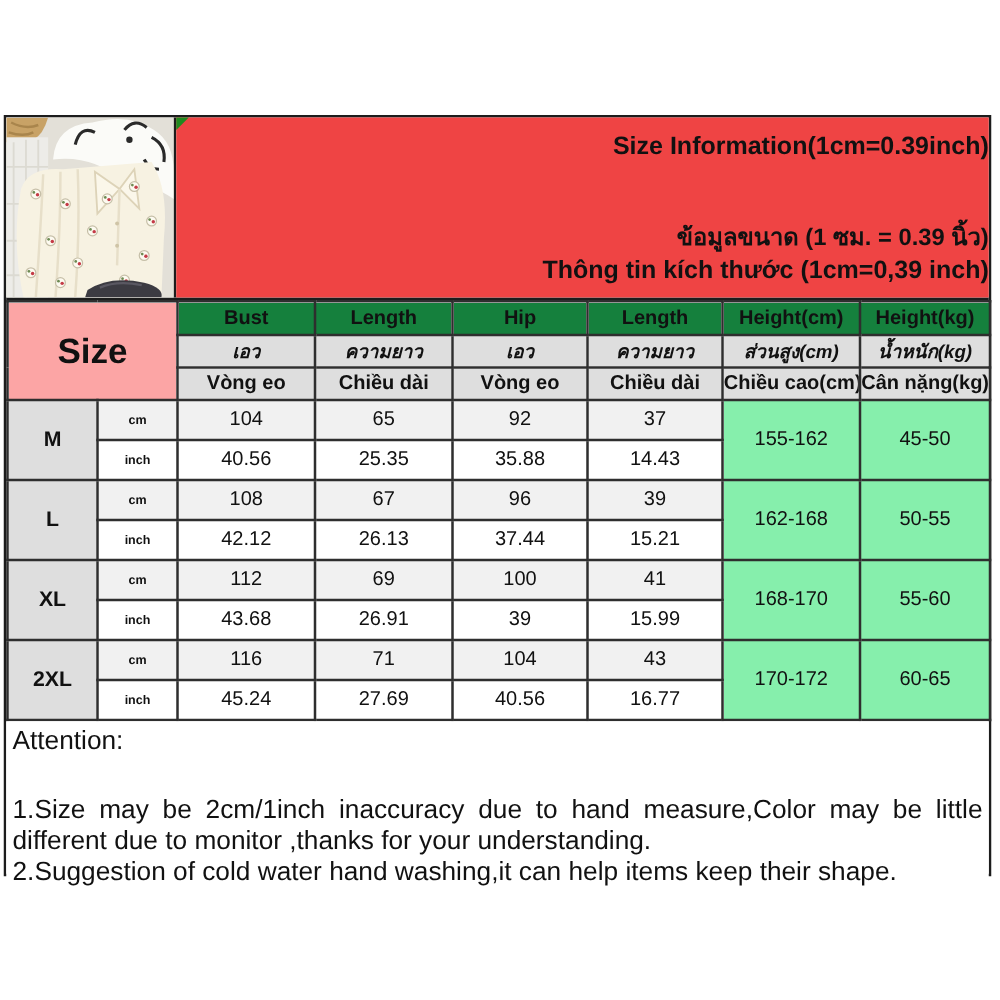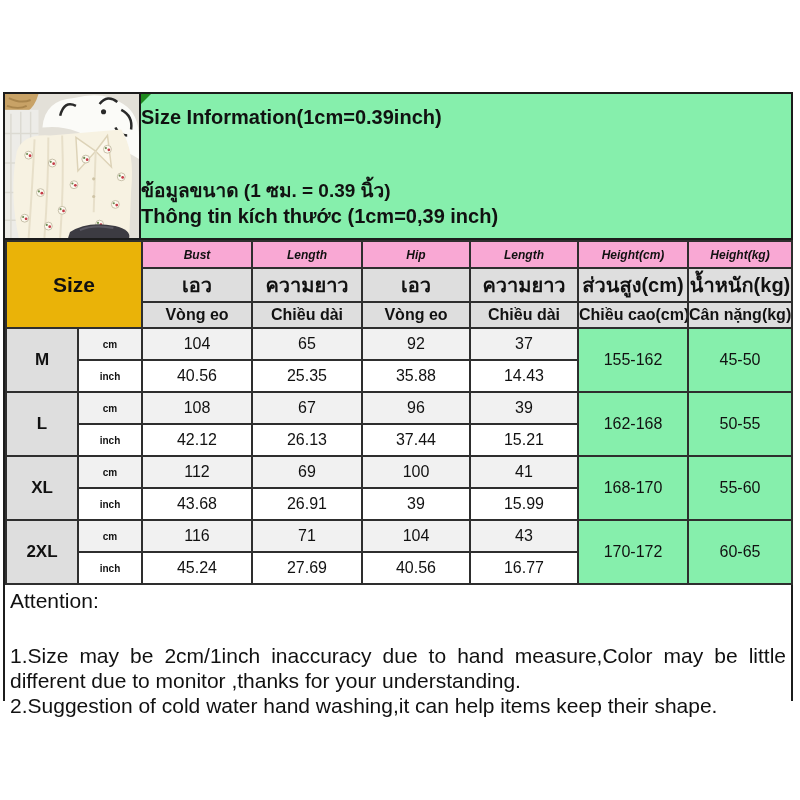--- a/index.html
+++ b/index.html
@@ -5,37 +5,37 @@
   * { margin:0; padding:0; box-sizing:border-box; }
   html,body { width:800px; height:800px; background:#ffffff; overflow:hidden;
               font-family:"Liberation Sans","DejaVu Sans",sans-serif; color:#111; }
   .sheet { position:absolute; left:3px; top:92px; width:790px; height:609px;
            border:2px solid #1c1c1c; background:#fff; }
 
   
   .top-block { display:flex; height:146px; border-bottom:2px solid #1c1c1c; }
   .photo { width:136px; border-right:2px solid #1c1c1c; background:#e3e0d8; position:relative; overflow:hidden; }
   .photo svg { display:block; width:100%; height:100%; }
-  .title-cell { flex:1; background:#86efac; position:relative;
-                display:flex; flex-direction:column; align-items:flex-start; justify-content:center; }
+  .title-cell { flex:1; background:#ef4444; position:relative;
+                display:flex; flex-direction:column; align-items:flex-end; justify-content:center; }
   .green-corner { position:absolute; top:0; left:0; width:0; height:0;
                   border-top:10px solid #1f8a1f; border-right:10px solid transparent; }
   .title-en  { font-size:20px; font-weight:bold; line-height:26px; }
   .title-th  { font-size:19px; font-weight:bold; line-height:25px;margin-top:48px; }
   .title-vi  { font-size:20px; font-weight:bold; line-height:26px; }
 
   
   table { border-collapse:collapse; table-layout:fixed; width:786px; }
   td { border:2px solid #2e2e2e; text-align:center; vertical-align:middle;
        overflow:hidden; white-space:nowrap; }
   tr.tr-h1 { height:27px; } tr.tr-h2 { height:25px; } tr.tr-h3 { height:26px; }
   tr.tr-data { height:32px; }
-  td.size-cell { background:#eab308; font-size:21px; font-weight:bold; }
-  td.h-en { background:#f9a8d4; font-size:12px; font-weight:bold;font-style:italic; }
-  td.h-th { background:#dedede; font-size:20px; font-weight:bold; }
+  td.size-cell { background:#fca5a5; font-size:28px; font-weight:bold; }
+  td.h-en { background:#15803d; font-size:16px; font-weight:bold; }
+  td.h-th { background:#dedede; font-size:15px; font-weight:bold;font-style:italic; }
   td.h-vi { background:#dedede; font-size:16px; font-weight:bold; }
   td.c-label { background:#dedede; font-size:17px; font-weight:bold; }
   td.c-unit  { font-size:10px; font-weight:bold;margin-left:27px; }
   td.c-val   { font-size:16px;text-align:center; }
   td.c-range { background:#86efac; font-size:16px; }
   tr.row-cm  td.c-unit, tr.row-cm  td.c-val { background:#f1f1f1; }
   tr.row-inch td.c-unit, tr.row-inch td.c-val { background:#ffffff; }
 
   
   .attention { padding:3px 5px 0 5px; font-size:21px; line-height:25px; background:#fff; }

